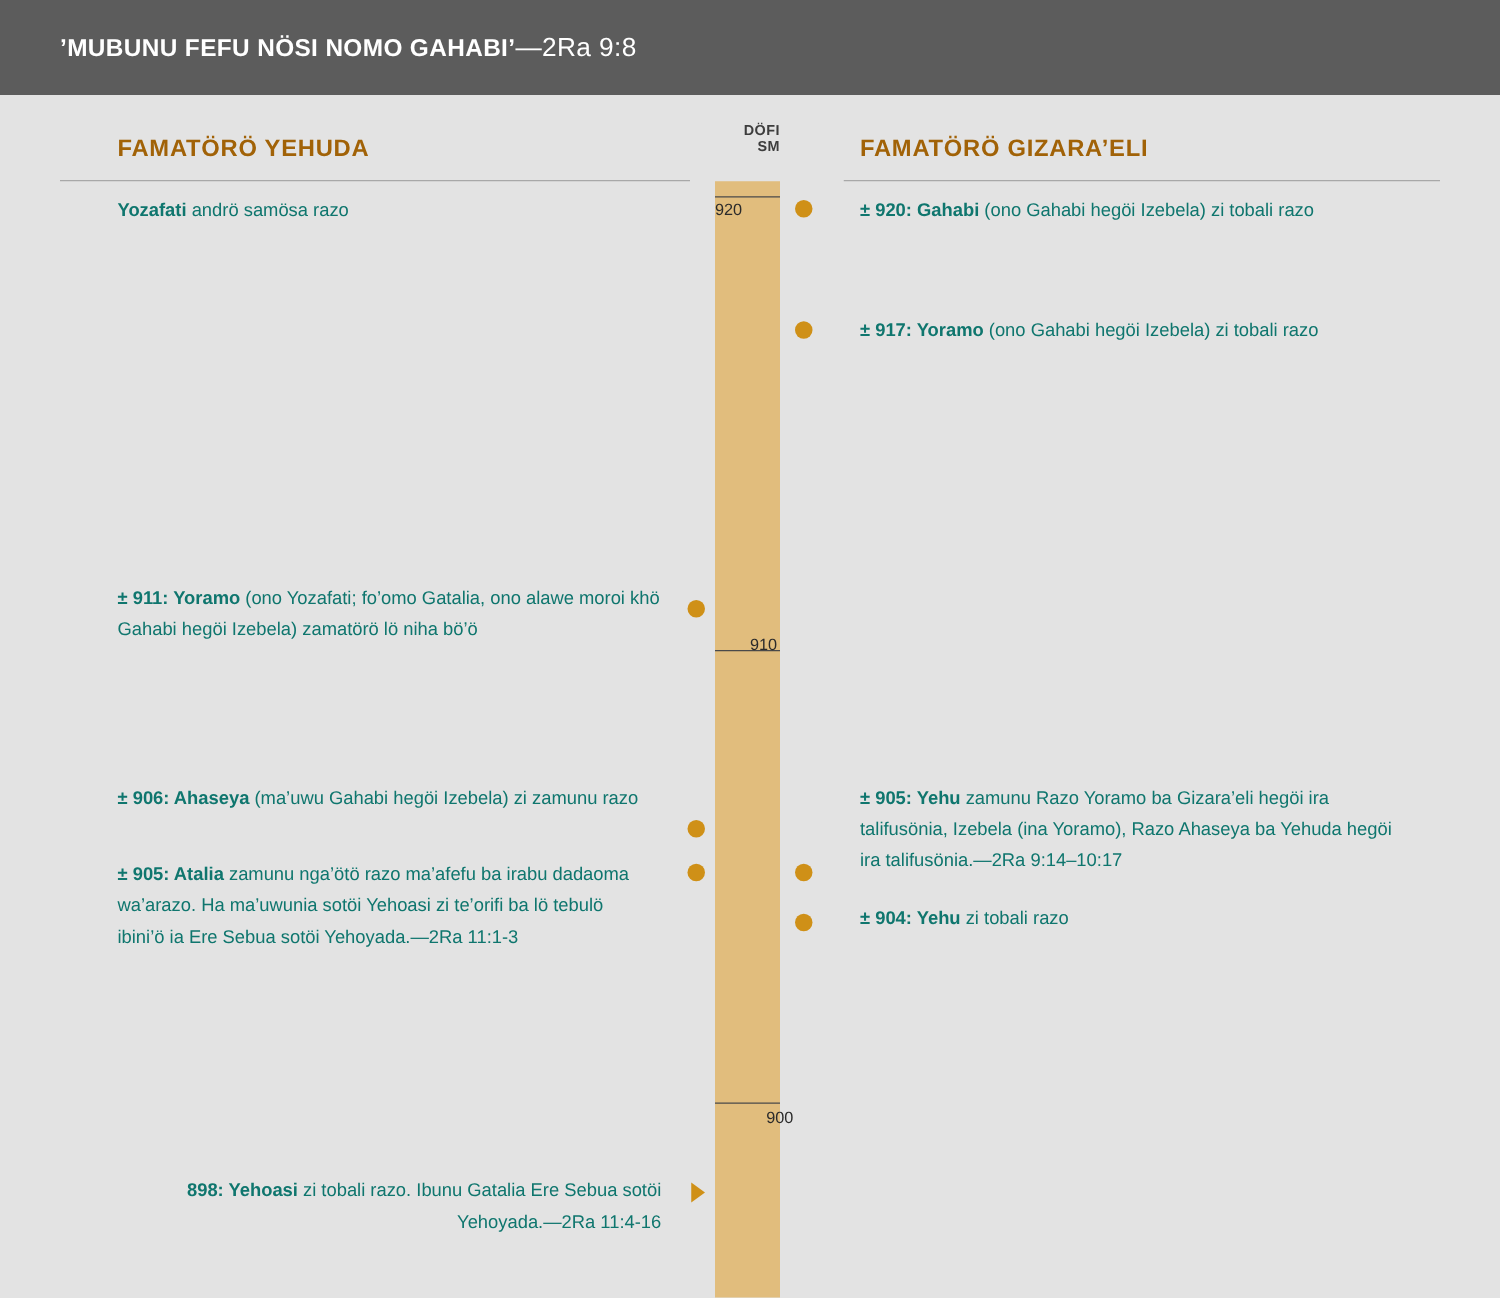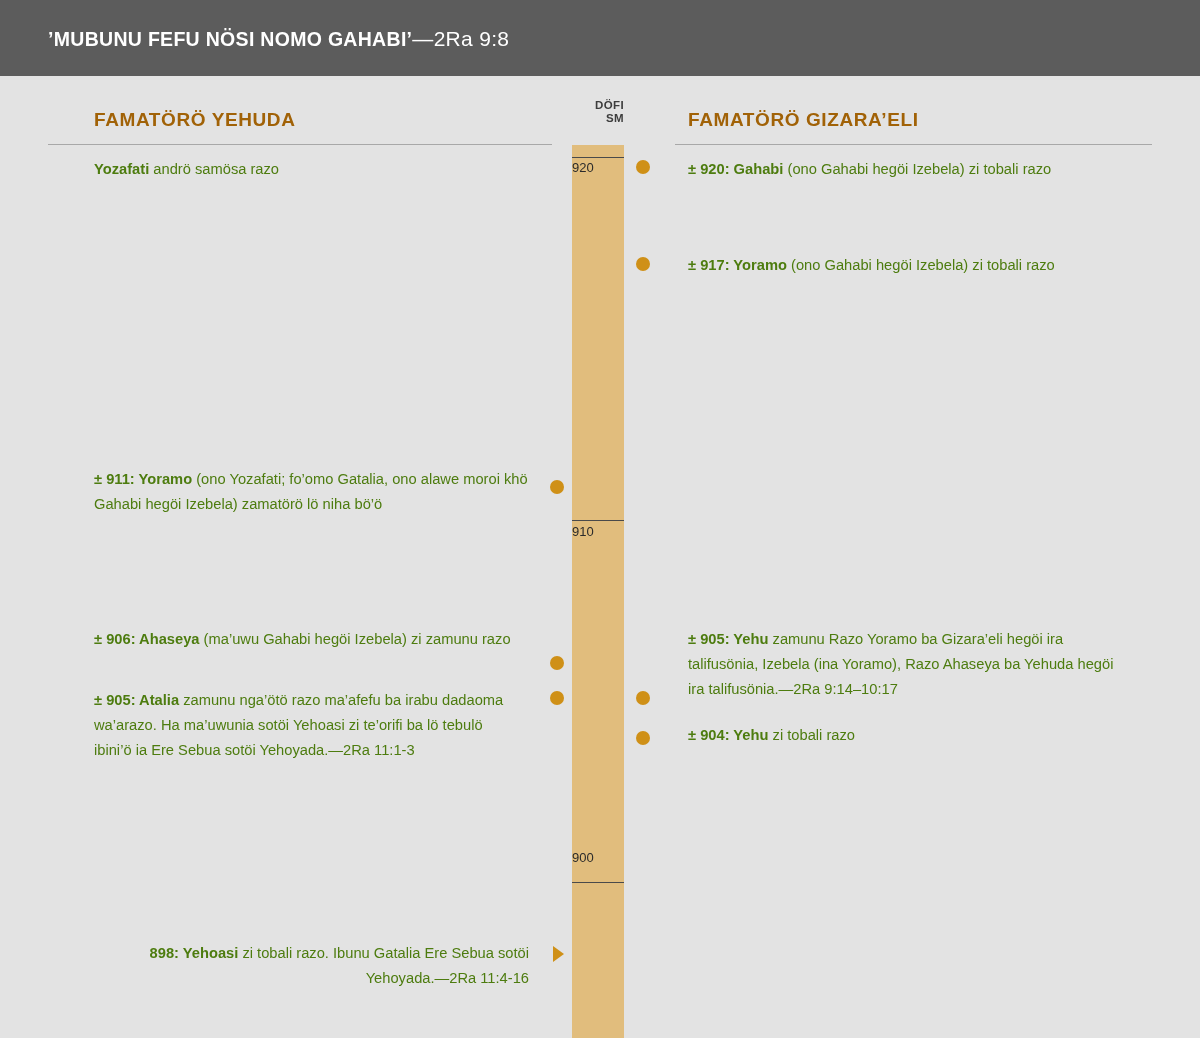--- a/index.html
+++ b/index.html
@@ -110,21 +110,21 @@
     width: 52px;
     text-align: left;
     font-size: 13px;
     color: #2b2b2b;
   }
   
   .event {
     position: absolute;
     font-size: 14.7px;
     line-height: 25px;
-    color: #4d7c0f;
+    color: #0f766e;
   }
   .event b {
     font-weight: bold;
   }
   .event-left {
     text-align: left;
   }
   .dot {
     position: absolute;
     width: 14px;
@@ -160,24 +160,24 @@
   <div id="timeline-label">
     <div>DÖFI</div>
     <div>SM</div>
   </div>
   <div id="timeline-bar"></div>
 
   <div class="tick" style="top:157px;"></div>
   <div class="tick-label" style="top:160px;">920</div>
 
   <div class="tick" style="top:520px;"></div>
-  <div class="tick-label" style="top:524px;">910</div>
+  <div class="tick-label" style="top:508px;margin-left:28px;">910</div>
 
   <div class="tick" style="top:882px;"></div>
-  <div class="tick-label" style="top:850px;">900</div>
+  <div class="tick-label" style="top:886px;margin-left:41px;">900</div>
 
   <div class="event event-left" style="left:94px; top:157px; width:450px;">
     <b>Yozafati</b><span> andrö samösa razo</span>
   </div>
 
   <div class="event event-left" style="left:94px; top:467px; width:440px;">
     <b>± 911: Yoramo</b><span> (ono Yozafati; fo’omo Gatalia, ono alawe moroi khö Gahabi hegöi Izebela) zamatörö lö niha bö’ö</span>
   </div>
   <div class="dot" style="left:550px; top:480px;"></div>
 

